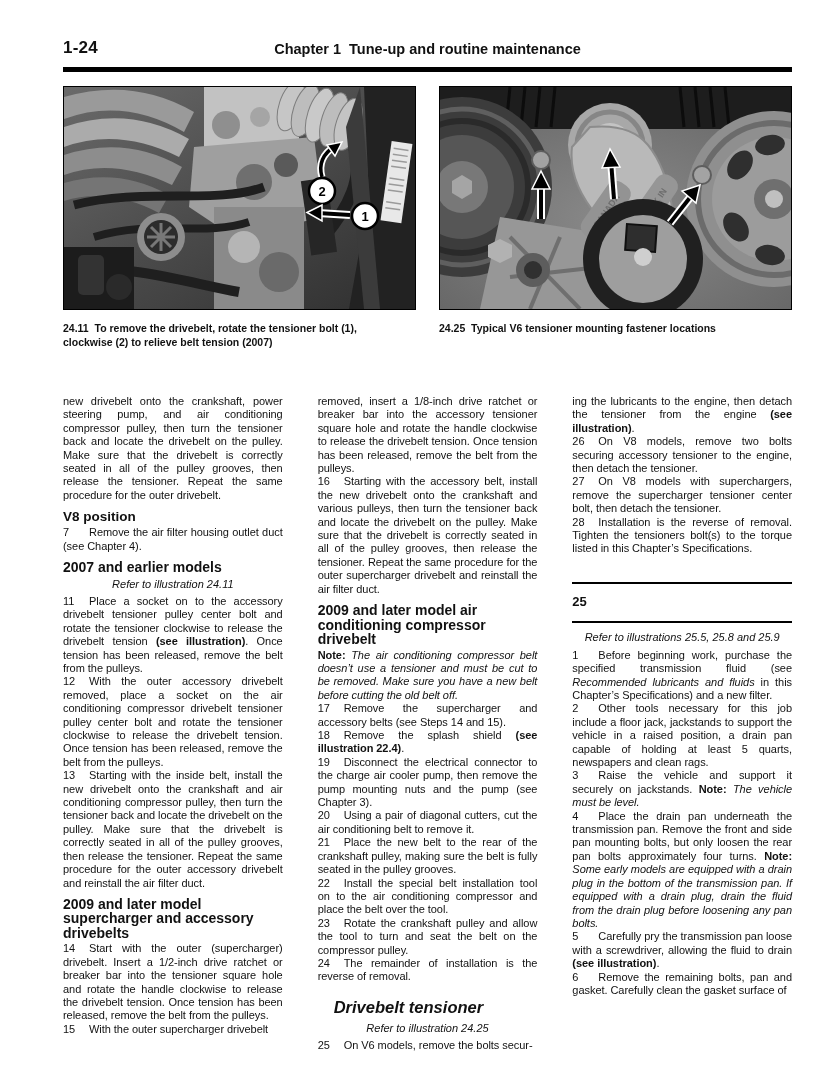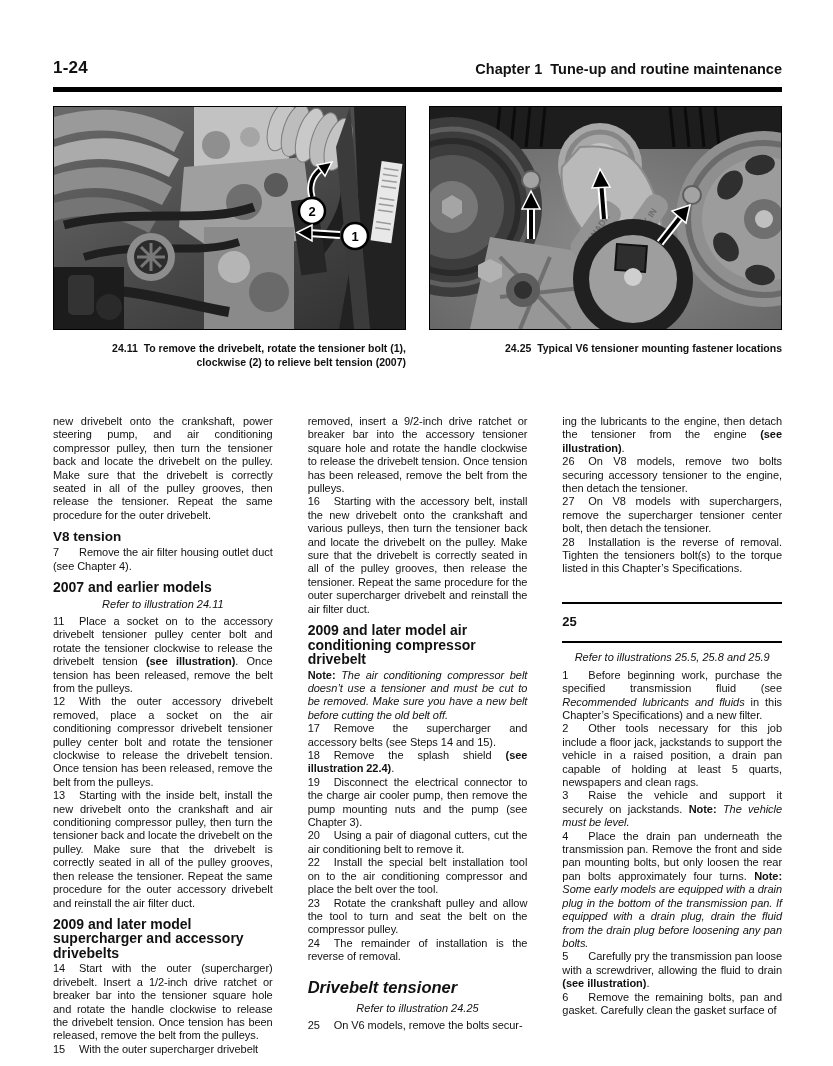--- a/index.html
+++ b/index.html
@@ -1,48 +1,48 @@
 <!DOCTYPE html>
 <html><head>
 <meta charset="utf-8">
 <style>
   html,body{margin:0;padding:0;}
   body{
     width:833px;height:1066px;background:#ffffff;overflow:hidden;
     font-family:"Liberation Sans",sans-serif;color:#111;
     -webkit-font-smoothing:antialiased;
   }
-  .page{width:729px;margin:0 auto;padding-top:58px;position:relative;left:1px;}
+  .page{width:729px;margin:0 auto;padding-top:38px;position:relative;left:11px;}
   .header-row{position:relative;height:24px;}
   .page-num{font-size:17px;font-weight:bold;letter-spacing:0.2px;}
   .chapter-title{
-    position:absolute;left:0;right:0;top:3px;text-align:right;
+    position:absolute;left:0;right:0;top:3px;text-align:center;
     font-size:14.5px;font-weight:bold;
   }
   .header-rule{height:5px;background:#000;margin-top:5px;}
   .figures-row{display:flex;gap:23px;margin-top:14px;}
   .figure-box{width:353px;height:222px;border:1px solid #000;background:#555;overflow:hidden;}
   .captions-row{display:flex;gap:23px;margin-top:11px;}
   .caption{
-    width:353px;text-align:right;font-weight:bold;font-size:10.5px;line-height:14px;
+    width:353px;text-align:left;font-weight:bold;font-size:10.5px;line-height:14px;
   }
   .caption .cap-inner{display:inline-block;max-width:330px;}
   .text-row{display:flex;gap:35px;margin-top:46px;}
   .col{width:230px;}
   .para{
     margin:0;font-size:11px;line-height:13.4px;text-align:justify;
     letter-spacing:-0.05px;
   }
   .para .b{font-weight:bold;}
   .para .i{font-style:italic;}
   .num{display:inline-block;width:26px;font-style:normal;}
   .h3{font-size:13.5px;font-weight:bold;margin:7px 0 2px 0;line-height:15px;}
   .h4{font-size:14px;font-weight:bold;margin:7px 0 2px 0;line-height:14.5px;}
   .refer{font-style:italic;font-size:11px;margin:3px 0 4px 0;line-height:13.4px;text-align:center;}
-  .h2{font-size:16.5px;font-weight:bold;font-style:italic;margin:14px 0 5px 0;line-height:19px;}
+  .h2{font-size:16.5px;font-weight:bold;font-style:italic;margin:14px 0 5px 16px;line-height:19px;}
   .section{
     display:flex;margin-top:26px;margin-bottom:8px;
     border-top:2px solid #000;border-bottom:2px solid #000;
     padding:10px 0 11px 0;
     font-size:13px;font-weight:bold;line-height:16.5px;
   }
   .secnum{width:30px;flex:none;}
   .sectext{flex:1;}
   svg text{font-family:"Liberation Sans",sans-serif;}
 </style>
@@ -266,40 +266,41 @@
       <span class="cap-inner">24.11&nbsp;&nbsp;To remove the drivebelt, rotate the tensioner bolt (1), clockwise (2) to relieve belt tension (2007)</span>
     </div>
     <div class="caption">
       <span class="cap-inner">24.25&nbsp;&nbsp;Typical V6 tensioner mounting fastener locations</span>
     </div>
   </div>
 
   <div class="text-row">
     <div class="col">
         <p class="para"><span>new drivebelt onto the crankshaft, power steering pump, and air conditioning compressor pulley, then turn the tensioner back and locate the drivebelt on the pulley. Make sure that the drivebelt is correctly seated in all of the pulley grooves, then release the tensioner. Repeat the same procedure for the outer drivebelt.</span></p>
-        <div class="h3">V8 tension</div>
+        <div class="h3">V8 position</div>
         <p class="para"><span class="num">7</span><span>Remove the air filter housing outlet duct (see Chapter 4).</span></p>
         <div class="h4">2007 and earlier models</div>
         <div class="refer">Refer to illustration 24.11</div>
         <p class="para"><span class="num">11</span><span>Place a socket on to the accessory drivebelt tensioner pulley center bolt and rotate the tensioner clockwise to release the drivebelt tension </span><span class="b">(see illustration)</span><span>. Once tension has been released, remove the belt from the pulleys.</span></p>
         <p class="para"><span class="num">12</span><span>With the outer accessory drivebelt removed, place a socket on the air conditioning compressor drivebelt tensioner pulley center bolt and rotate the tensioner clockwise to release the drivebelt tension. Once tension has been released, remove the belt from the pulleys.</span></p>
         <p class="para"><span class="num">13</span><span>Starting with the inside belt, install the new drivebelt onto the crankshaft and air conditioning compressor pulley, then turn the tensioner back and locate the drivebelt on the pulley. Make sure that the drivebelt is correctly seated in all of the pulley grooves, then release the tensioner. Repeat the same procedure for the outer accessory drivebelt and reinstall the air filter duct.</span></p>
         <div class="h4">2009 and later model supercharger and accessory drivebelts</div>
         <p class="para"><span class="num">14</span><span>Start with the outer (supercharger) drivebelt. Insert a 1/2-inch drive ratchet or breaker bar into the tensioner square hole and rotate the handle clockwise to release the drivebelt tension. Once tension has been released, remove the belt from the pulleys.</span></p>
         <p class="para"><span class="num">15</span><span>With the outer supercharger drivebelt</span></p>
       </div>
     <div class="col">
-        <p class="para"><span>removed, insert a 9/2-inch drive ratchet or breaker bar into the accessory tensioner square hole and rotate the handle clockwise to release the drivebelt tension. Once tension has been released, remove the belt from the pulleys.</span></p>
+        <p class="para"><span>removed, insert a 1/8-inch drive ratchet or breaker bar into the accessory tensioner square hole and rotate the handle clockwise to release the drivebelt tension. Once tension has been released, remove the belt from the pulleys.</span></p>
         <p class="para"><span class="num">16</span><span>Starting with the accessory belt, install the new drivebelt onto the crankshaft and various pulleys, then turn the tensioner back and locate the drivebelt on the pulley. Make sure that the drivebelt is correctly seated in all of the pulley grooves, then release the tensioner. Repeat the same procedure for the outer supercharger drivebelt and reinstall the air filter duct.</span></p>
         <div class="h4">2009 and later model air conditioning compressor drivebelt</div>
         <p class="para"><span class="b">Note: </span><span class="i">The air conditioning compressor belt doesn’t use a tensioner and must be cut to be removed. Make sure you have a new belt before cutting the old belt off.</span></p>
         <p class="para"><span class="num">17</span><span>Remove the supercharger and accessory belts (see Steps 14 and 15).</span></p>
         <p class="para"><span class="num">18</span><span>Remove the splash shield </span><span class="b">(see illustration 22.4)</span><span>.</span></p>
         <p class="para"><span class="num">19</span><span>Disconnect the electrical connector to the charge air cooler pump, then remove the pump mounting nuts and the pump (see Chapter 3).</span></p>
         <p class="para"><span class="num">20</span><span>Using a pair of diagonal cutters, cut the air conditioning belt to remove it.</span></p>
+        <p class="para"><span class="num">21</span><span>Place the new belt to the rear of the crankshaft pulley, making sure the belt is fully seated in the pulley grooves.</span></p>
         <p class="para"><span class="num">22</span><span>Install the special belt installation tool on to the air conditioning compressor and place the belt over the tool.</span></p>
         <p class="para"><span class="num">23</span><span>Rotate the crankshaft pulley and allow the tool to turn and seat the belt on the compressor pulley.</span></p>
         <p class="para"><span class="num">24</span><span>The remainder of installation is the reverse of removal.</span></p>
         <div class="h2">Drivebelt tensioner</div>
         <div class="refer">Refer to illustration 24.25</div>
         <p class="para"><span class="num">25</span><span>On V6 models, remove the bolts secur-</span></p>
       </div>
     <div class="col">
         <p class="para"><span>ing the lubricants to the engine, then detach the tensioner from the engine </span><span class="b">(see illustration)</span><span>.</span></p>
         <p class="para"><span class="num">26</span><span>On V8 models, remove two bolts securing accessory tensioner to the engine, then detach the tensioner.</span></p>

